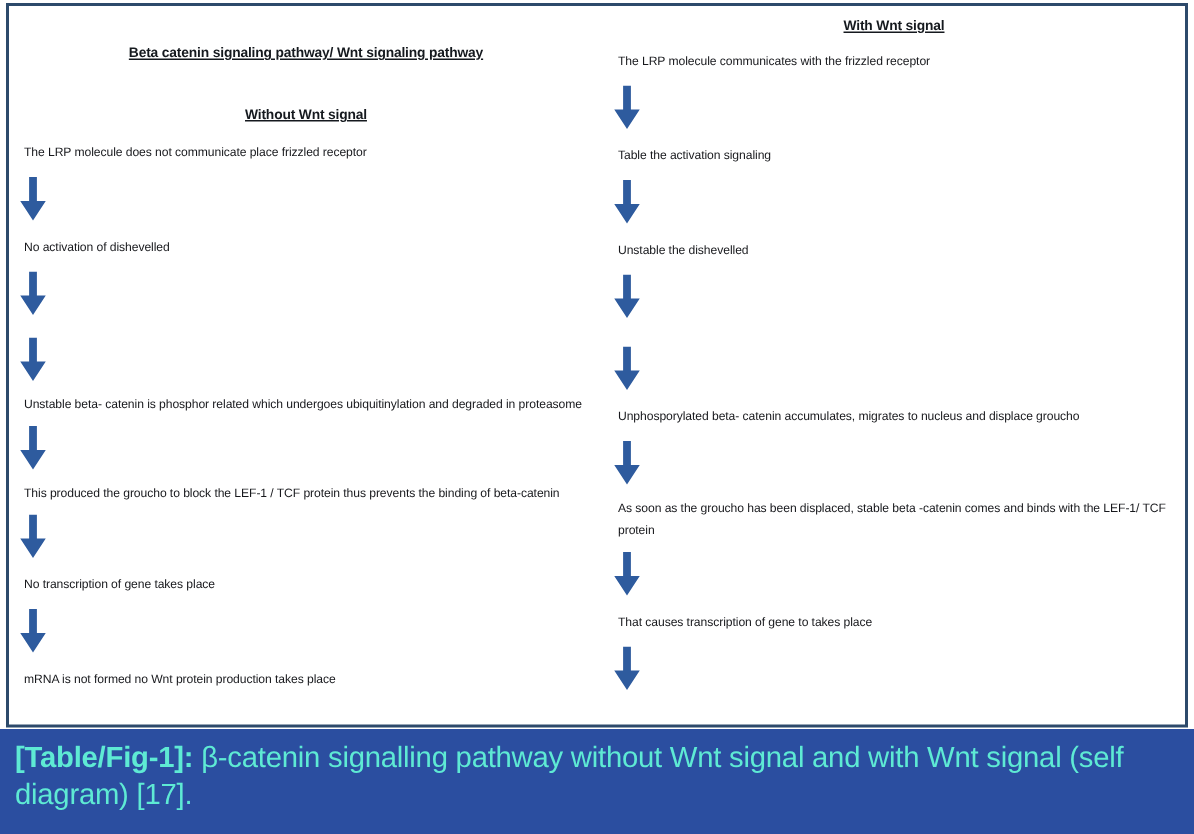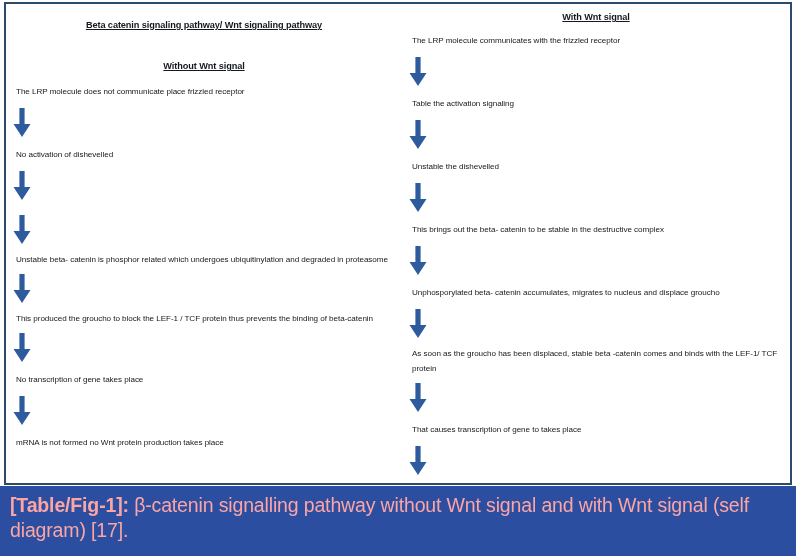--- a/index.html
+++ b/index.html
@@ -55,21 +55,21 @@
   
   .col-title {
     text-align: center;
     font-size: 9.2px;
     font-weight: bold;
     color: #15191e;
     text-decoration: underline;
     letter-spacing: -0.1px;
     line-height: 12px;
   }
-  .title-main   { margin-top: 15px; }
+  .title-main   { margin-top: 25px; }
   .title-sub    { margin-top: 29px; }
   .title-right  { margin-top: 7px; }
 
   
   .step {
     text-align: left;
     font-size: 8.1px;
     color: #17181c;
     line-height: 15px;
     letter-spacing: -0.05px;
@@ -214,21 +214,20 @@
         <div class="step">Unstable the dishevelled</div>
 
         <div class="gap-a"></div>
         <span class="arrow">
           <svg width="20" height="30" viewBox="0 0 20 30" aria-hidden="true">
             <polygon points="7.4,0 12.6,0 12.6,16 18.5,16 10,29 1.5,16 7.4,16" fill="#2e5b9e"></polygon>
           </svg>
         </span>
         <div class="gap-a"></div>
 
-        <div class="step">This brings out the beta- catenin to be stable in the destructive complex</div>
 
         <div class="gap-a"></div>
         <span class="arrow">
           <svg width="20" height="30" viewBox="0 0 20 30" aria-hidden="true">
             <polygon points="7.4,0 12.6,0 12.6,16 18.5,16 10,29 1.5,16 7.4,16" fill="#2e5b9e"></polygon>
           </svg>
         </span>
         <div class="gap-a"></div>
 
         <div class="step">Unphosporylated beta- catenin accumulates, migrates to nucleus and displace groucho</div>
@@ -260,18 +259,18 @@
           </svg>
         </span>
         <div class="gap-a"></div>
 
       </div>
 
     </div>
   </div>
 
   <div class="caption-bar" style="background: rgb(43, 78, 160);">
-    <div class="caption-text" style="color: #fca5a5;">
+    <div class="caption-text" style="color: #5eead4;">
       <span class="cap-label">[Table/Fig-1]:</span><span> β-catenin signalling pathway without Wnt signal and with Wnt signal (self diagram) [17].</span>
     </div>
   </div>
 
 </div>
 
 </body></html>

